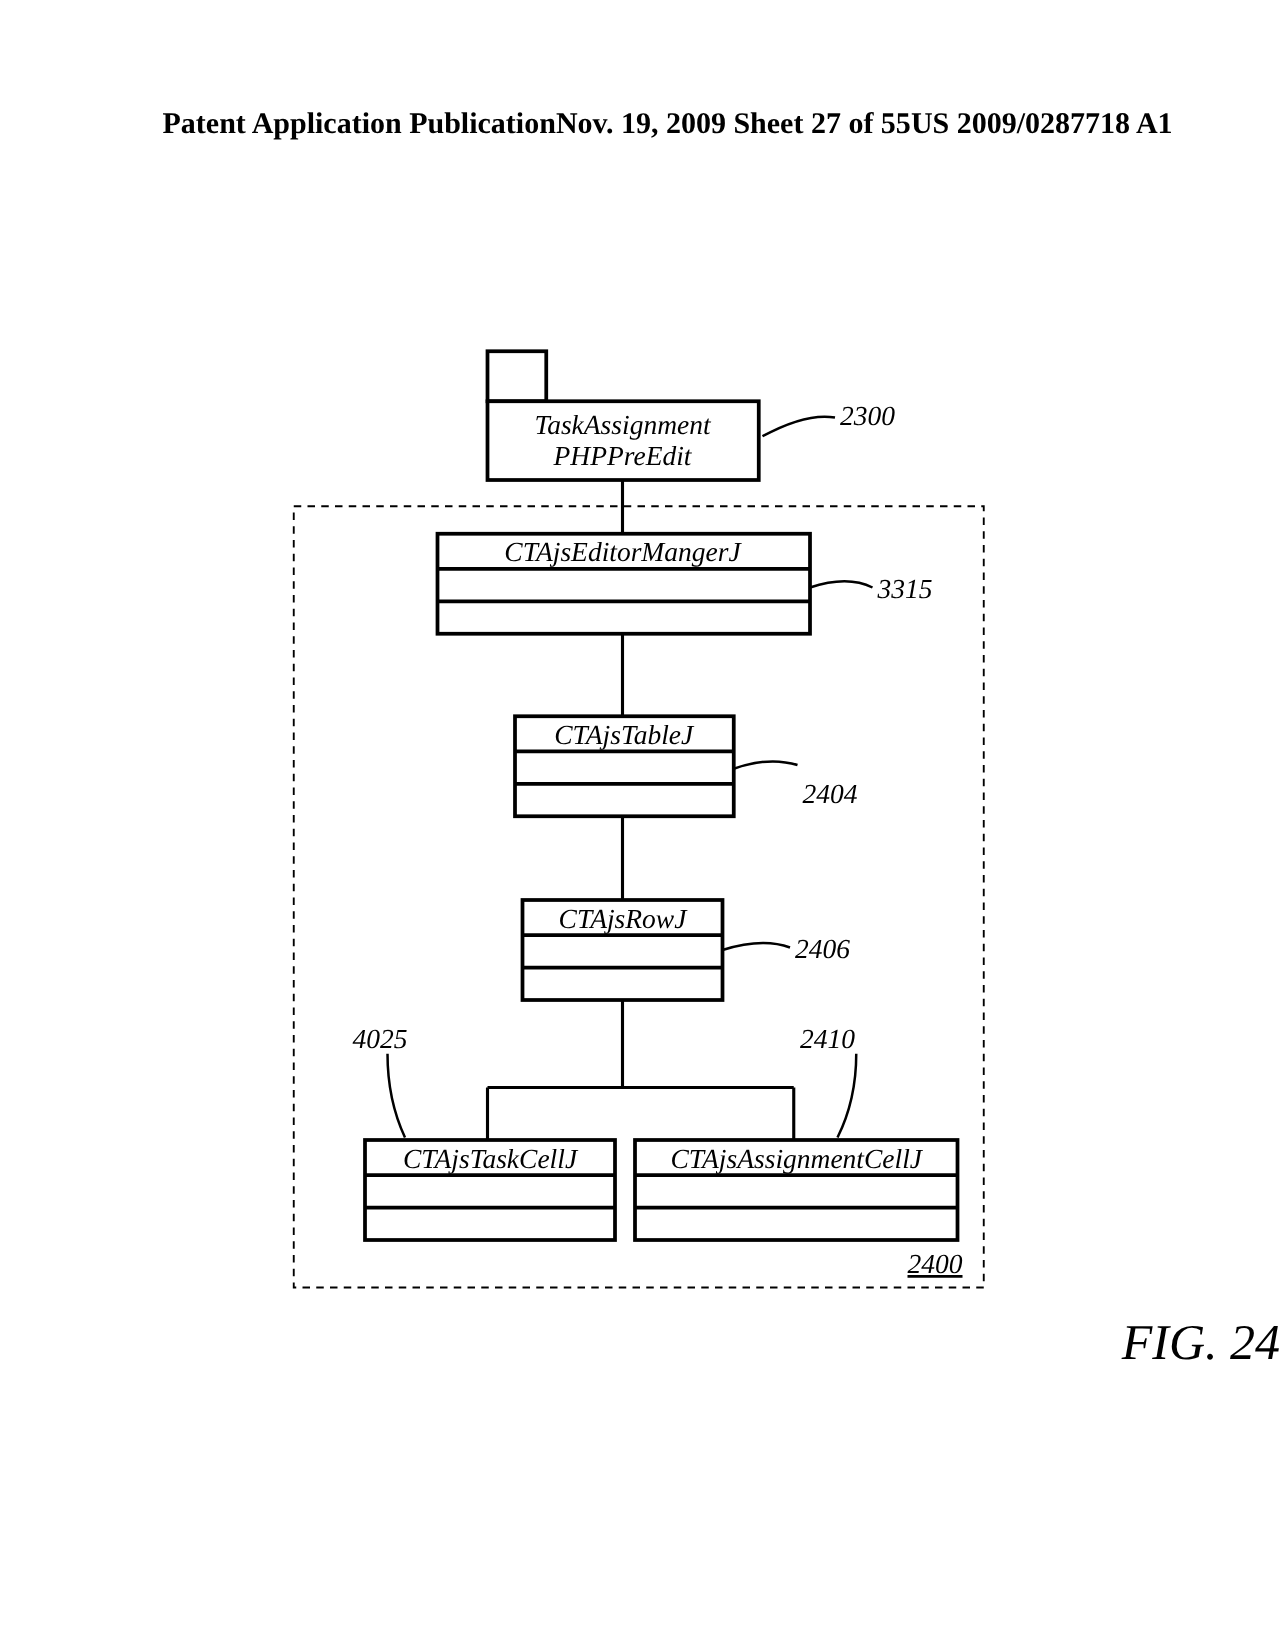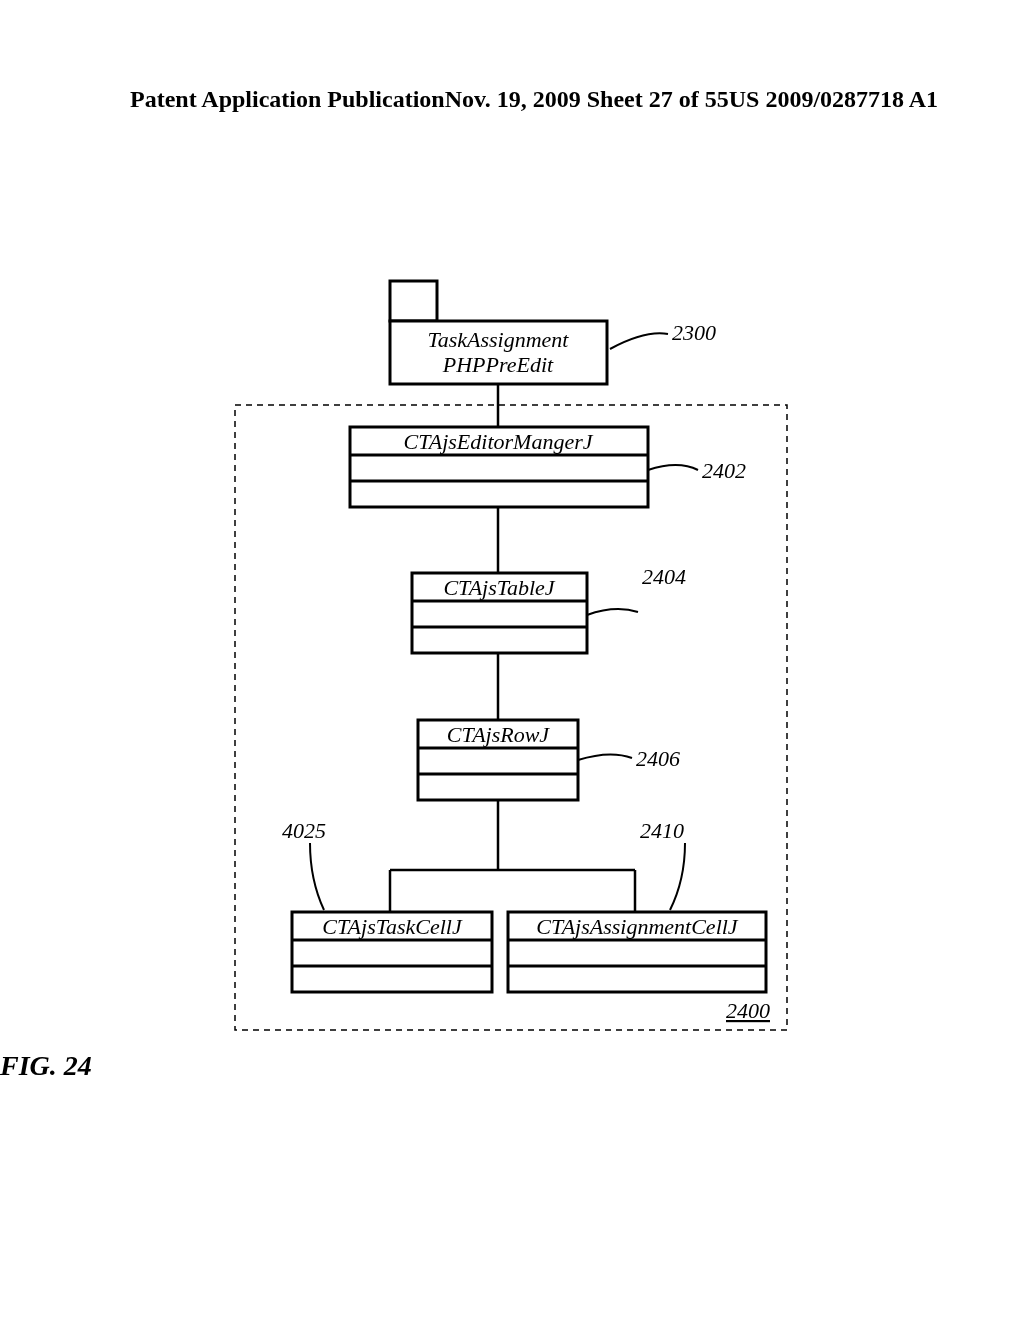--- a/index.html
+++ b/index.html
@@ -26,25 +26,25 @@
   }
   .ref-label {
     position: absolute;
     font-style: italic;
     font-family: "Times New Roman", serif;
     font-size: 22px;
   }
   .fig-caption {
     position: absolute;
     font-style: italic;
-    font-weight: bold;
-    font-size: 28px;
+    font-weight: normal;
+    font-size: 40px;
     left: 0;
     width: 100%;
-    text-align: left;
+    text-align: right;
     top: 1050px;
   }
   
   .uml-title {
     font-family: "Times New Roman", serif;
     font-style: italic;
     font-size: 22px;
     text-anchor: middle;
   }
   .group-num {
@@ -135,19 +135,19 @@
   <path d="M 578 760 Q 610 750 632 758" stroke="#000" stroke-width="2" fill="none"></path>
 
   <path d="M 310 843 Q 310 880 324 910" stroke="#000" stroke-width="2" fill="none"></path>
 
   <path d="M 685 843 Q 685 880 670 910" stroke="#000" stroke-width="2" fill="none"></path>
 
   <text x="748" y="1018" class="group-num">2400</text>
 </svg>
 
 <div class="ref-label" style="left:672px; top:320px;">2300</div>
-<div class="ref-label" style="left:702px; top:458px;">2402</div>
-<div class="ref-label" style="left:642px; top:564px;font-family:Liberation Serif, serif;">2404</div>
+<div class="ref-label" style="left:702px; top:458px;">3315</div>
+<div class="ref-label" style="left:642px; top:622px;font-family:Liberation Serif, serif;">2404</div>
 <div class="ref-label" style="left:636px; top:746px;">2406</div>
 <div class="ref-label" style="left:282px; top:818px;">4025</div>
 <div class="ref-label" style="left:640px; top:818px;font-style:italic;">2410</div>
 
 <div class="fig-caption">FIG. 24</div>
 
 </body></html>

